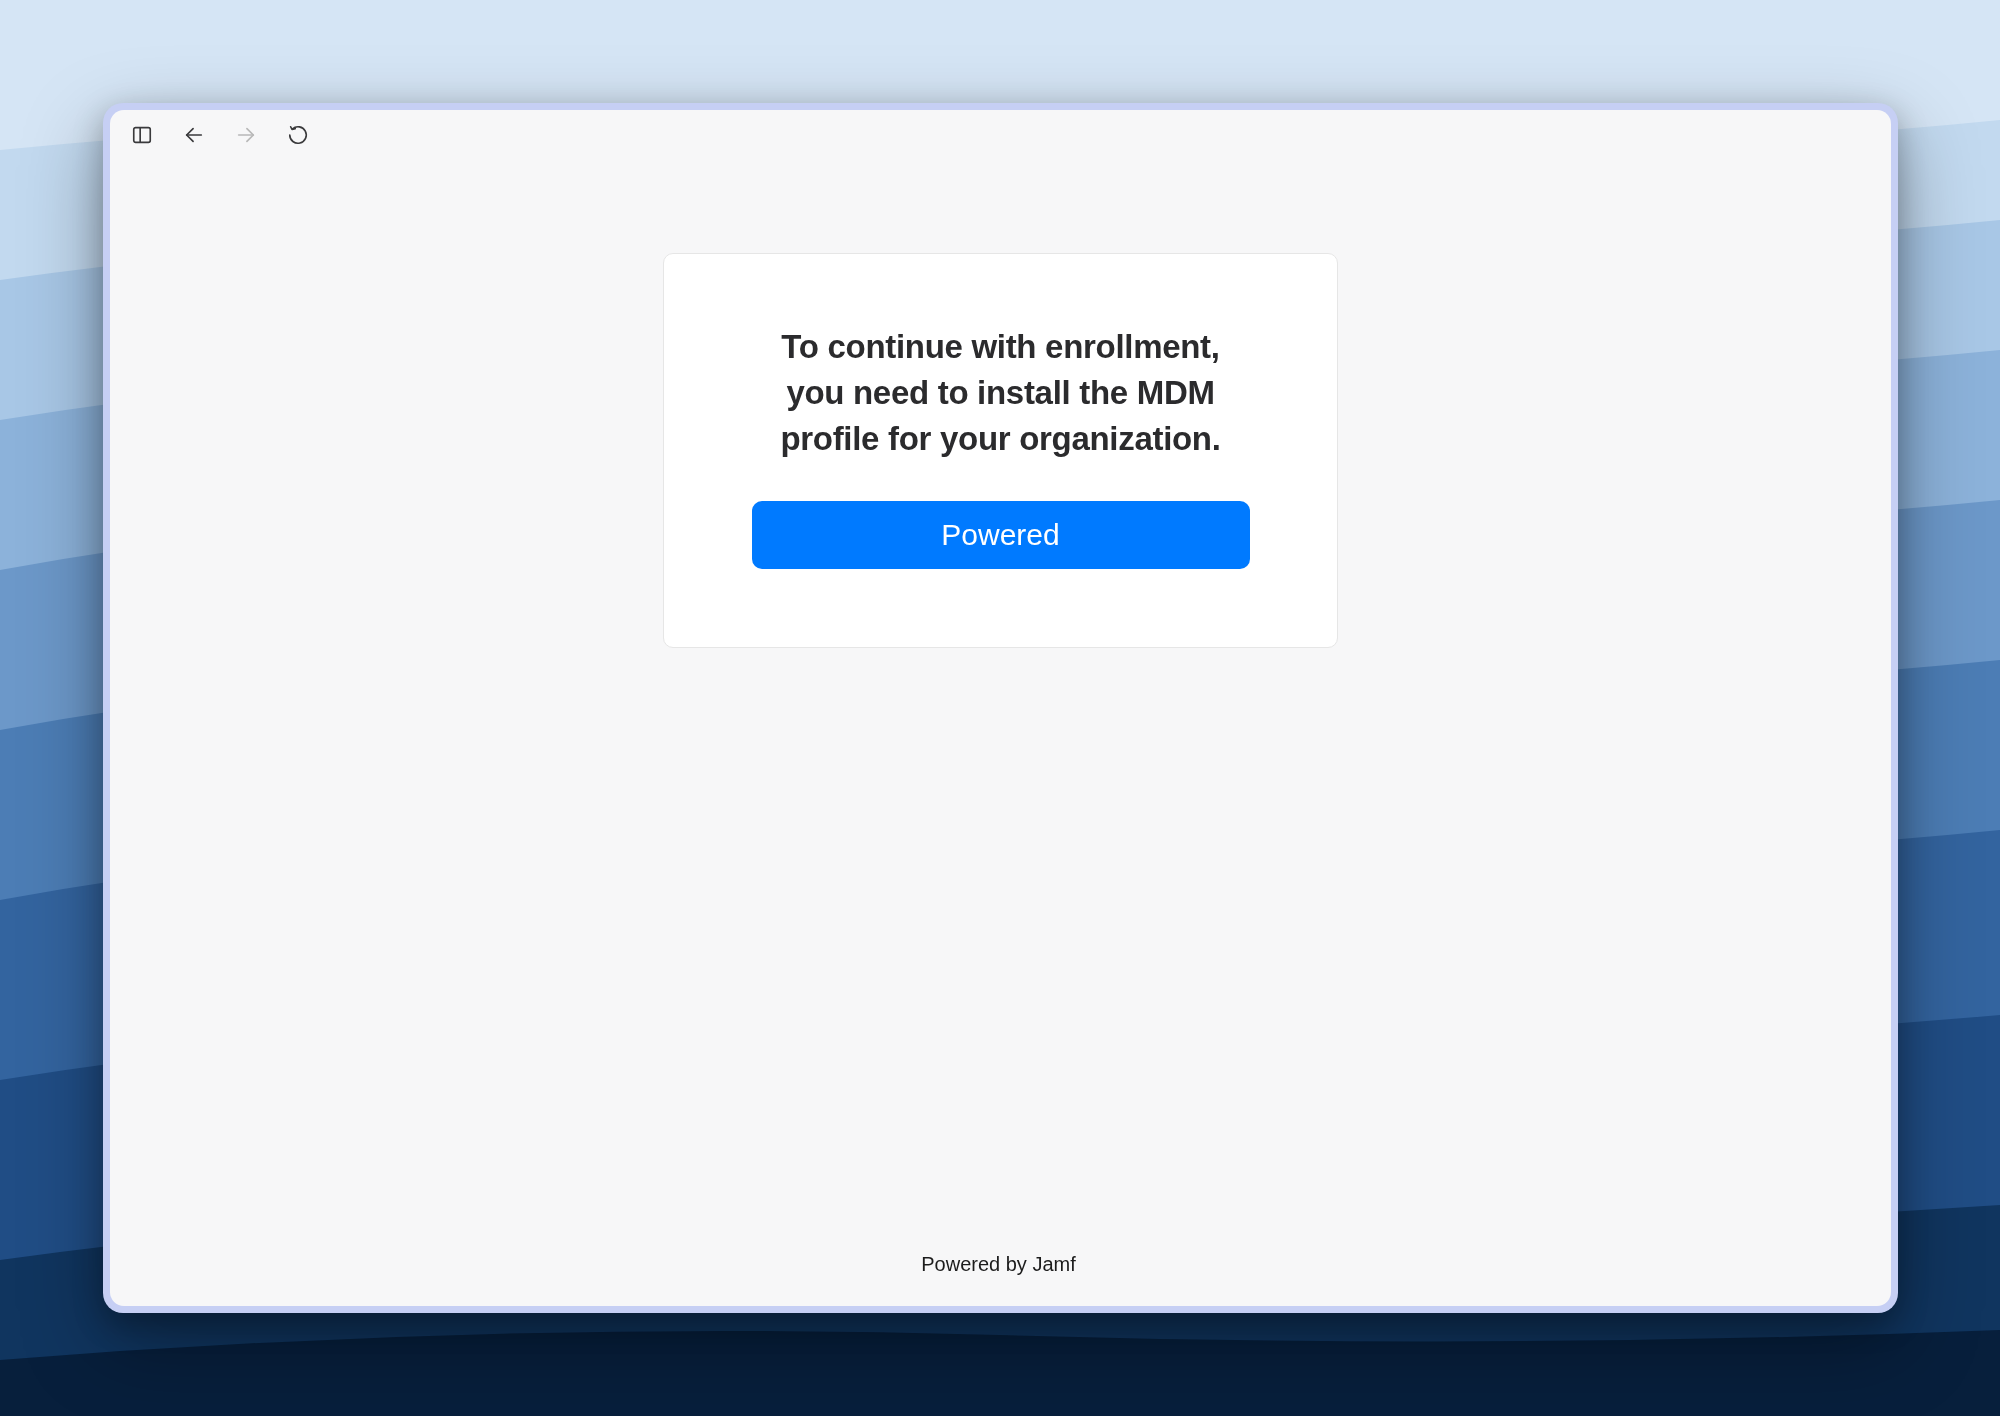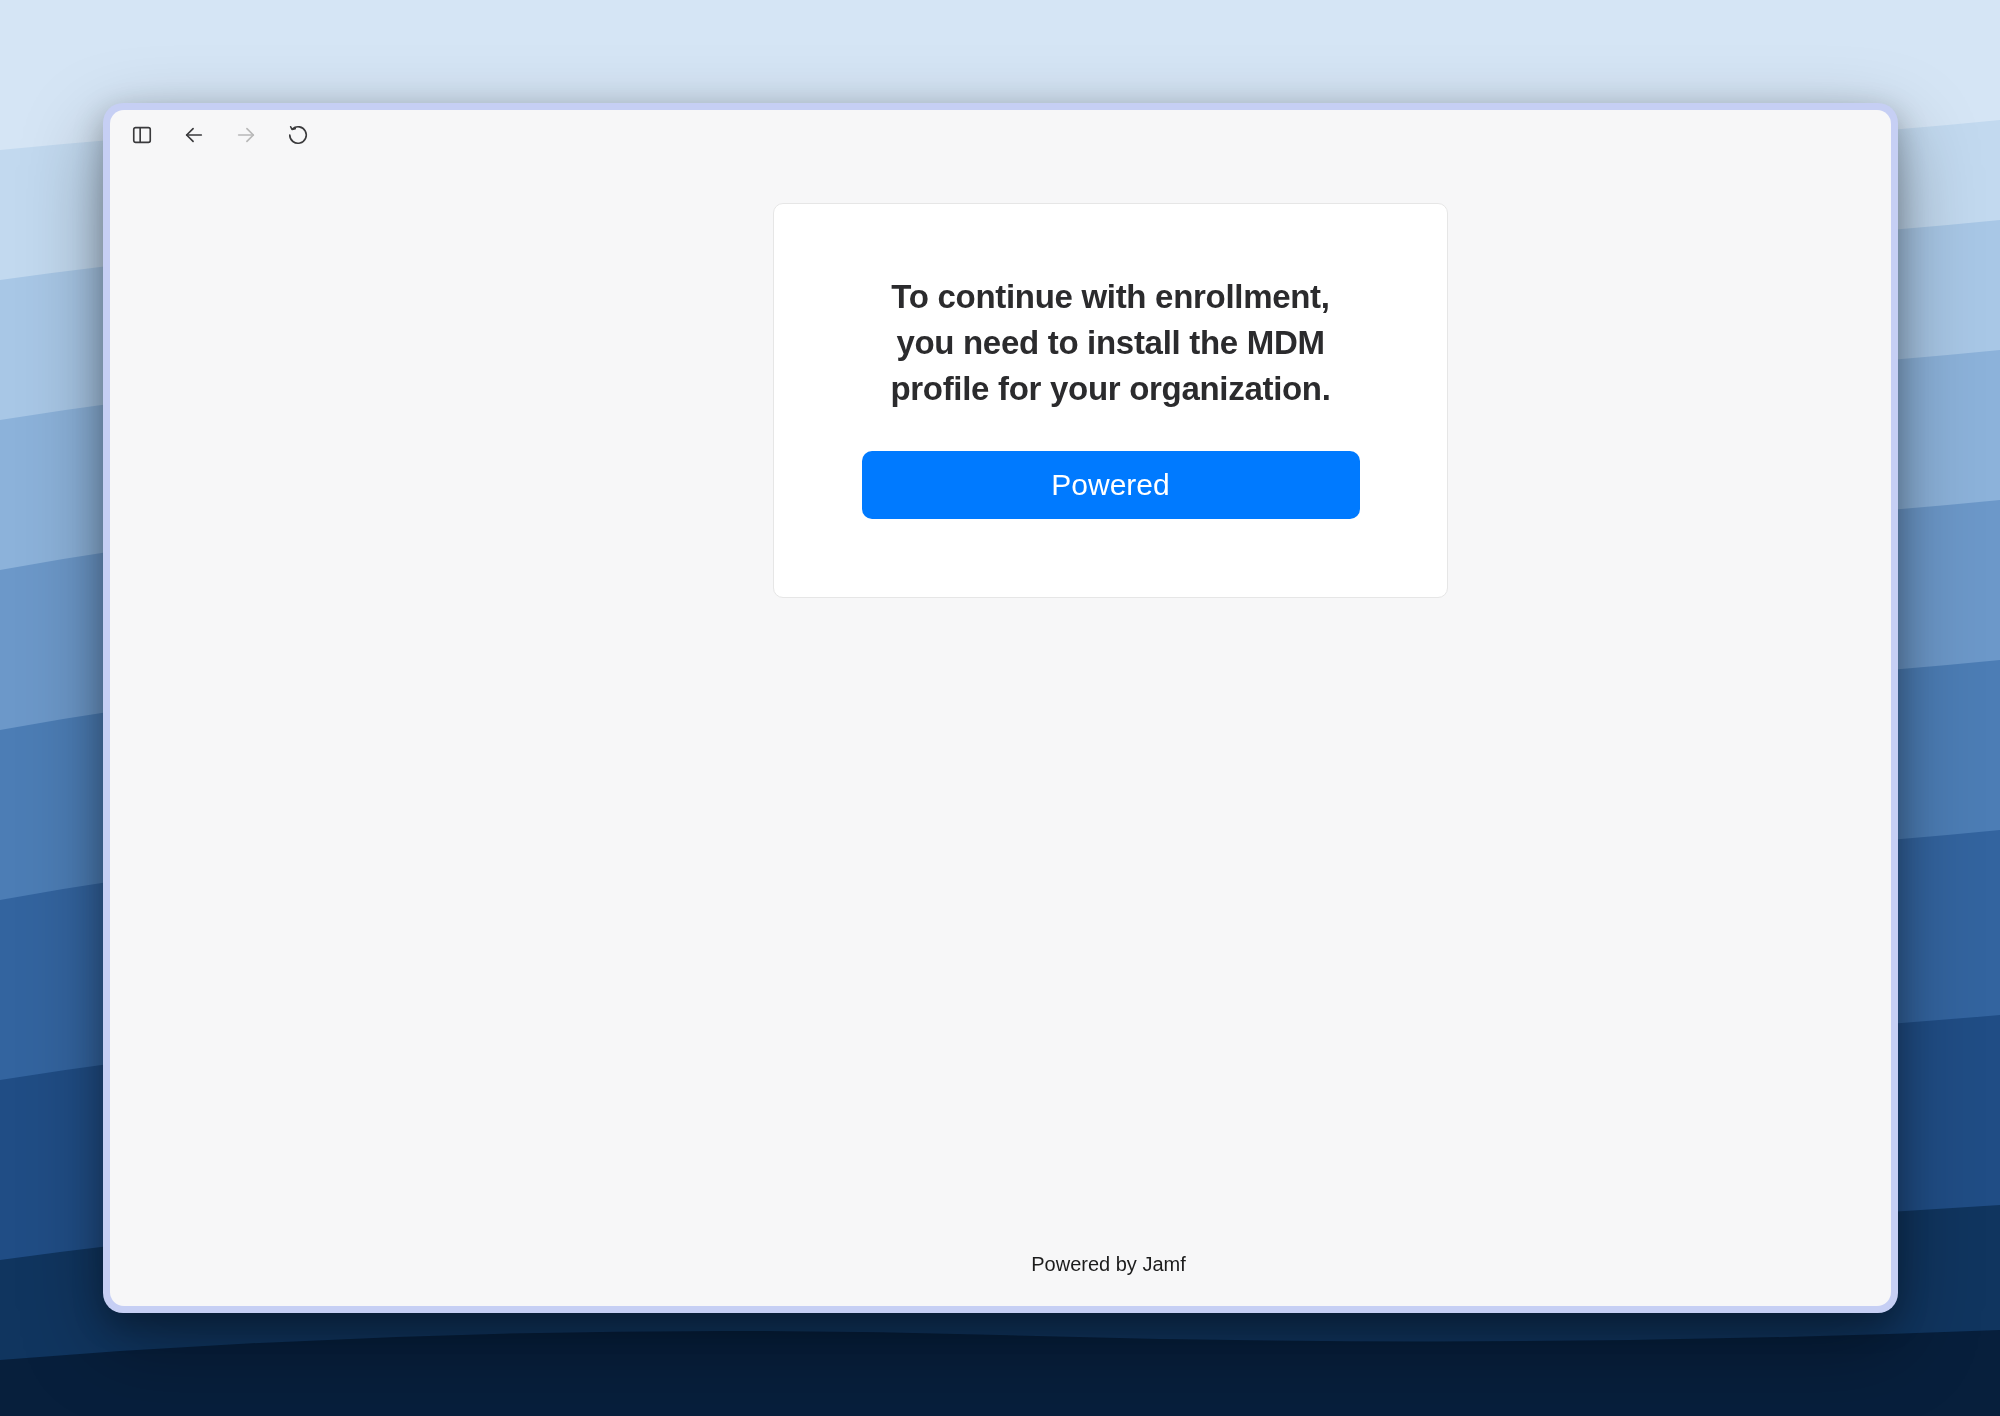--- a/index.html
+++ b/index.html
@@ -49,21 +49,21 @@
       box-shadow: 0 30px 80px rgba(0,0,0,0.35), 0 10px 30px rgba(0,0,0,0.25);
       padding: 7px;
     }
 
     .browser-inner {
       width: 100%;
       height: 100%;
       background: #f7f7f8;
       border-radius: 14px;
       display: flex;
-      flex-direction: row;
+      flex-direction: column;
       overflow: hidden;
     }
 
     .toolbar {
       height: 50px;
       display: flex;
       align-items: center;
       padding: 0 20px;
       gap: 28px;
     }

